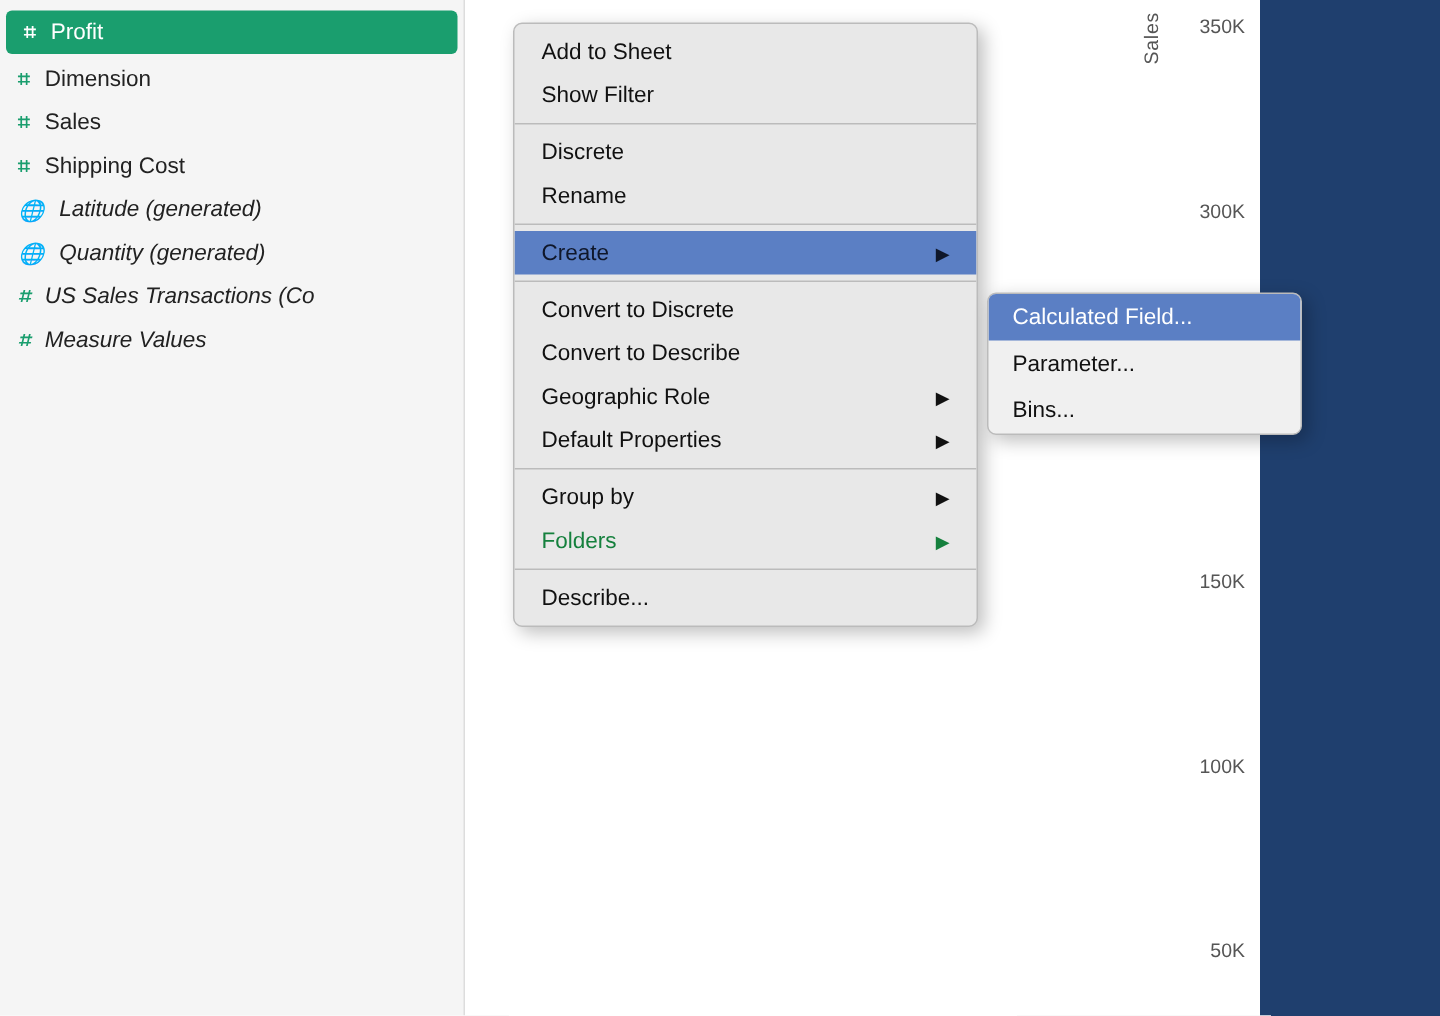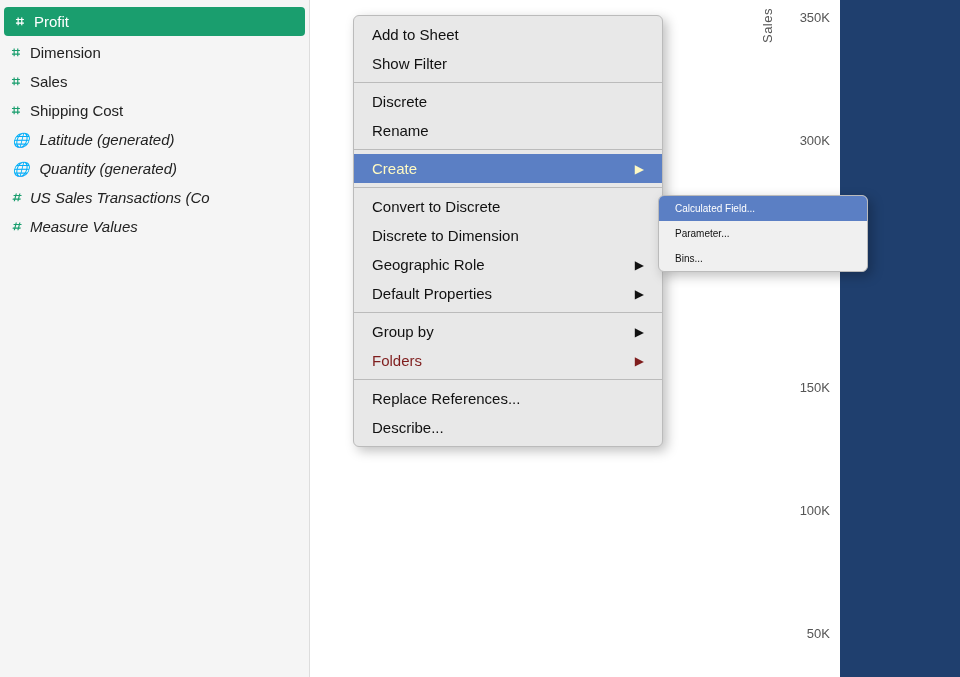--- a/index.html
+++ b/index.html
@@ -105,21 +105,21 @@
       color: white;
     }
     .sidebar-item.italic-text {
       font-style: italic;
     }
 
     
     .context-menu {
       position: absolute;
       top: 15px;
-      left: 353px;
+      left: 342px;
       width: 310px;
       background: #e8e8e8;
       border: 1px solid #bbb;
       border-radius: 6px;
       box-shadow: 4px 4px 12px rgba(0,0,0,0.25);
       overflow: hidden;
       z-index: 10;
     }
 
     .menu-section {
@@ -134,24 +134,24 @@
       padding: 6px 18px;
       cursor: pointer;
       font-size: 15px;
       color: #111;
       display: flex;
       align-items: center;
       justify-content: space-between;
     }
     .menu-item.highlighted {
       background: #5b7fc4;
-      color: #fef9c3;
+      color: #0f172a;
     }
     .menu-item.disabled {
-      color: #7f1d1d;
+      color: #15803d;
     }
     .menu-item .arrow {
       font-size: 12px;
     }
 
     
     .submenu {
       position: absolute;
       top: 195px;
       left: 658px;
@@ -160,21 +160,21 @@
       border: 1px solid #bbb;
       border-radius: 6px;
       box-shadow: 4px 4px 12px rgba(0,0,0,0.25);
       overflow: hidden;
       z-index: 20;
     }
 
     .submenu-item {
       padding: 7px 16px;
       cursor: pointer;
-      font-size: 10px;
+      font-size: 15px;
       color: #111;
     }
     .submenu-item.active {
       background: #5b7fc4;
       color: white;
     }
   </style>
 </head>
 <body>
 
@@ -261,21 +261,21 @@
       <span>Create</span>
       <span class="arrow">▶</span>
     </div>
   </div>
 
   <div class="menu-section">
     <div class="menu-item">
       <span>Convert to Discrete</span>
     </div>
     <div class="menu-item">
-      <span>Discrete to Dimension</span>
+      <span>Convert to Describe</span>
     </div>
     <div class="menu-item">
       <span>Geographic Role</span>
       <span class="arrow">▶</span>
     </div>
     <div class="menu-item">
       <span>Default Properties</span>
       <span class="arrow">▶</span>
     </div>
   </div>
@@ -285,23 +285,20 @@
       <span>Group by</span>
       <span class="arrow">▶</span>
     </div>
     <div class="menu-item disabled">
       <span>Folders</span>
       <span class="arrow">▶</span>
     </div>
   </div>
 
   <div class="menu-section">
-    <div class="menu-item">
-      <span>Replace References...</span>
-    </div>
     <div class="menu-item">
       <span>Describe...</span>
     </div>
   </div>
 </div>
 
 <div class="submenu">
   <div class="submenu-item active">
     <span>Calculated Field...</span>
   </div>

